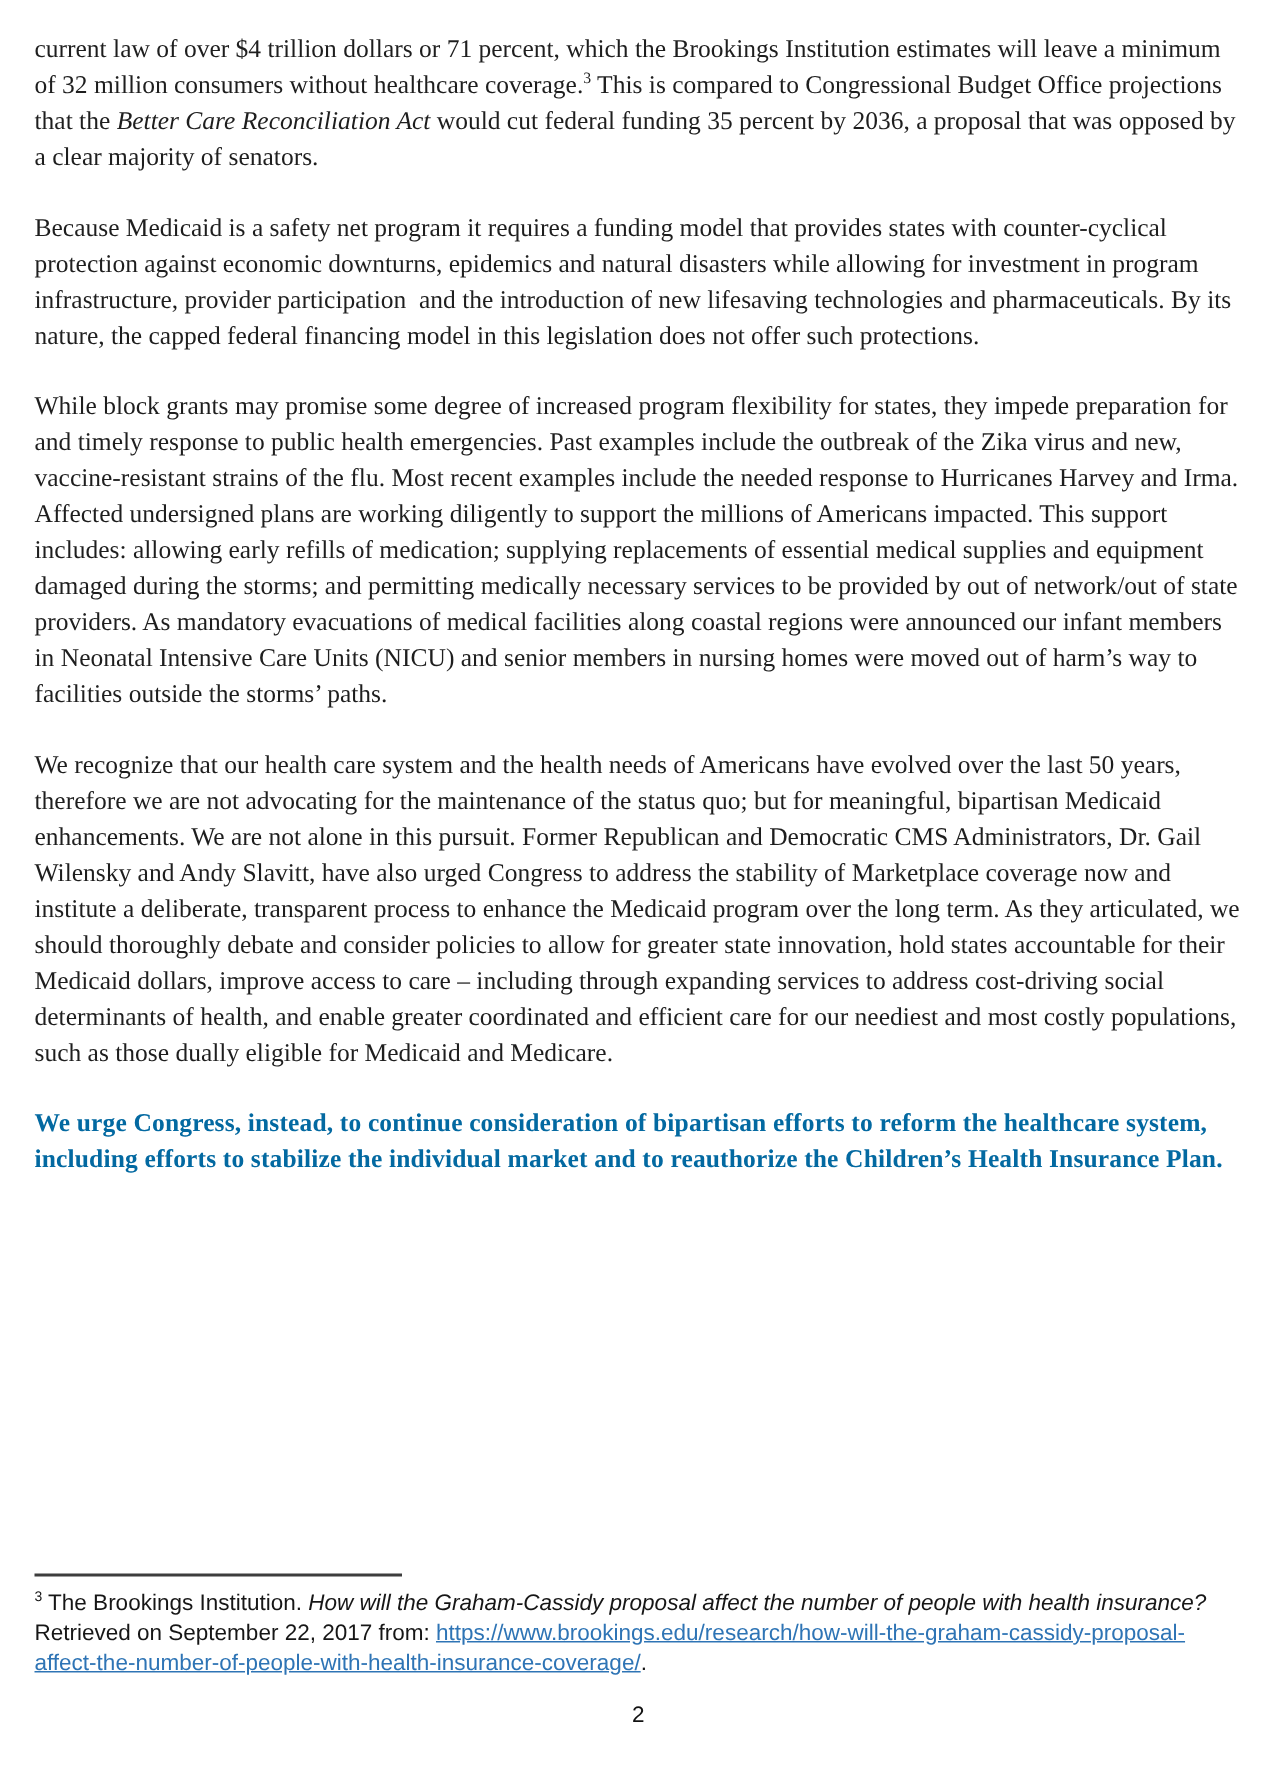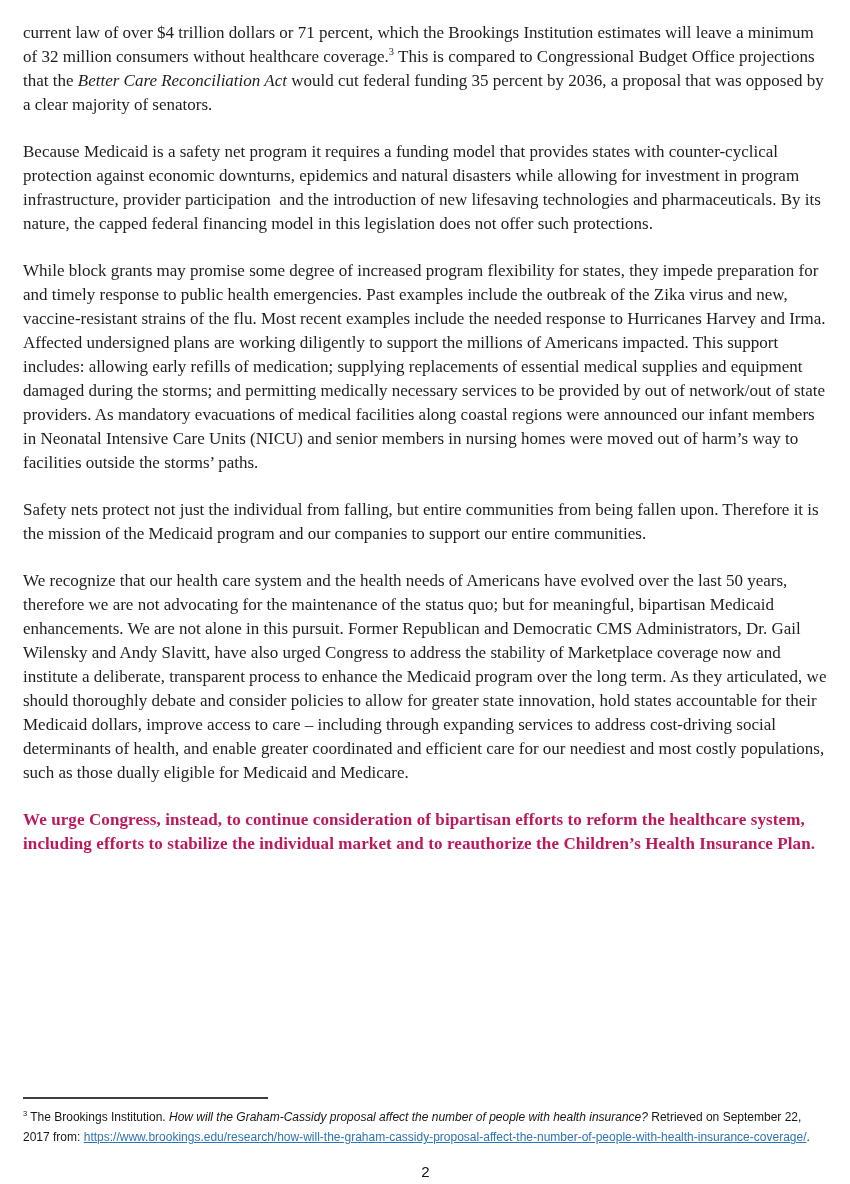--- a/index.html
+++ b/index.html
@@ -6,55 +6,55 @@
   body {
     width: 850px;
     height: 1184px;
     background: #ffffff;
     overflow: hidden;
   }
   .page {
     box-sizing: border-box;
     width: 850px;
     height: 1184px;
-    padding: 21px 22px 0 23px;
+    padding: 21px 22px 28px 23px;
     display: flex;
     flex-direction: column;
     font-family: "Liberation Serif", serif;
     color: #1e1e1e;
   }
   .para {
     font-size: 17px;
     line-height: 24px;
     margin: 0 0 23px 0;
     white-space: pre-wrap;
   }
   .para.bold {
     font-weight: bold;
-    color: #be185d;
+    color: #0369a1;
     letter-spacing: 0.1px;
   }
   .italic { font-style: italic; }
   sup {
     font-size: 0.62em;
     vertical-align: super;
     line-height: 0;
   }
   .footnote-block {
     margin-top: auto;
   }
   .fn-rule {
     width: 245px;
     border: 0;
     border-top: 2px solid #3d3d3d;
     margin: 0 0 8px 0;
   }
   .footnote {
     font-family: "Liberation Sans", sans-serif;
-    font-size: 12px;
+    font-size: 15px;
     line-height: 20px;
     color: #161616;
     white-space: pre-wrap;
   }
   .footnote .link {
     color: #2E74B5;
     text-decoration: underline;
     cursor: pointer;
   }
   .page-number {
@@ -70,21 +70,20 @@
 <body>
 
 <div class="page">
 
   <p class="para"><span>current law of over $4 trillion dollars or 71 percent, which the Brookings Institution estimates will leave a minimum of 32 million consumers without healthcare coverage.</span><sup>3</sup><span> This is compared to Congressional Budget Office projections that the </span><span class="italic">Better Care Reconciliation Act</span><span> would cut federal funding 35 percent by 2036, a proposal that was opposed by a clear majority of senators.</span></p>
 
   <p class="para"><span>Because Medicaid is a safety net program it requires a funding model that provides states with counter-cyclical protection against economic downturns, epidemics and natural disasters while allowing for investment in program infrastructure, provider participation  and the introduction of new lifesaving technologies and pharmaceuticals. By its nature, the capped federal financing model in this legislation does not offer such protections.</span></p>
 
   <p class="para"><span>While block grants may promise some degree of increased program flexibility for states, they impede preparation for and timely response to public health emergencies. Past examples include the outbreak of the Zika virus and new, vaccine-resistant strains of the flu. Most recent examples include the needed response to Hurricanes Harvey and Irma.  Affected undersigned plans are working diligently to support the millions of Americans impacted. This support includes: allowing early refills of medication; supplying replacements of essential medical supplies and equipment damaged during the storms; and permitting medically necessary services to be provided by out of network/out of state providers. As mandatory evacuations of medical facilities along coastal regions were announced our infant members in Neonatal Intensive Care Units (NICU) and senior members in nursing homes were moved out of harm’s way to facilities outside the storms’ paths.</span></p>
 
-  <p class="para"><span>Safety nets protect not just the individual from falling, but entire communities from being fallen upon. Therefore it is the mission of the Medicaid program and our companies to support our entire communities.</span></p>
 
   <p class="para"><span>We recognize that our health care system and the health needs of Americans have evolved over the last 50 years, therefore we are not advocating for the maintenance of the status quo; but for meaningful, bipartisan Medicaid enhancements. We are not alone in this pursuit. Former Republican and Democratic CMS Administrators, Dr. Gail Wilensky and Andy Slavitt, have also urged Congress to address the stability of Marketplace coverage now and institute a deliberate, transparent process to enhance the Medicaid program over the long term. As they articulated, we should thoroughly debate and consider policies to allow for greater state innovation, hold states accountable for their Medicaid dollars, improve access to care – including through expanding services to address cost-driving social determinants of health, and enable greater coordinated and efficient care for our neediest and most costly populations, such as those dually eligible for Medicaid and Medicare.</span></p>
 
   <p class="para bold"><span>We urge Congress, instead, to continue consideration of bipartisan efforts to reform the healthcare system, including efforts to stabilize the individual market and to reauthorize the Children’s Health Insurance Plan.</span></p>
 
 
   <div class="footnote-block">
     <hr class="fn-rule">
     <div class="footnote"><sup>3</sup><span> The Brookings Institution. </span><span class="italic">How will the Graham-Cassidy proposal affect the number of people with health insurance?</span><span> Retrieved on September 22, 2017 from: </span><a class="link" href="#">https://www.brookings.edu/research/how-will-the-graham-cassidy-proposal-affect-the-number-of-people-with-health-insurance-coverage/</a><span>.</span></div>
   </div>

